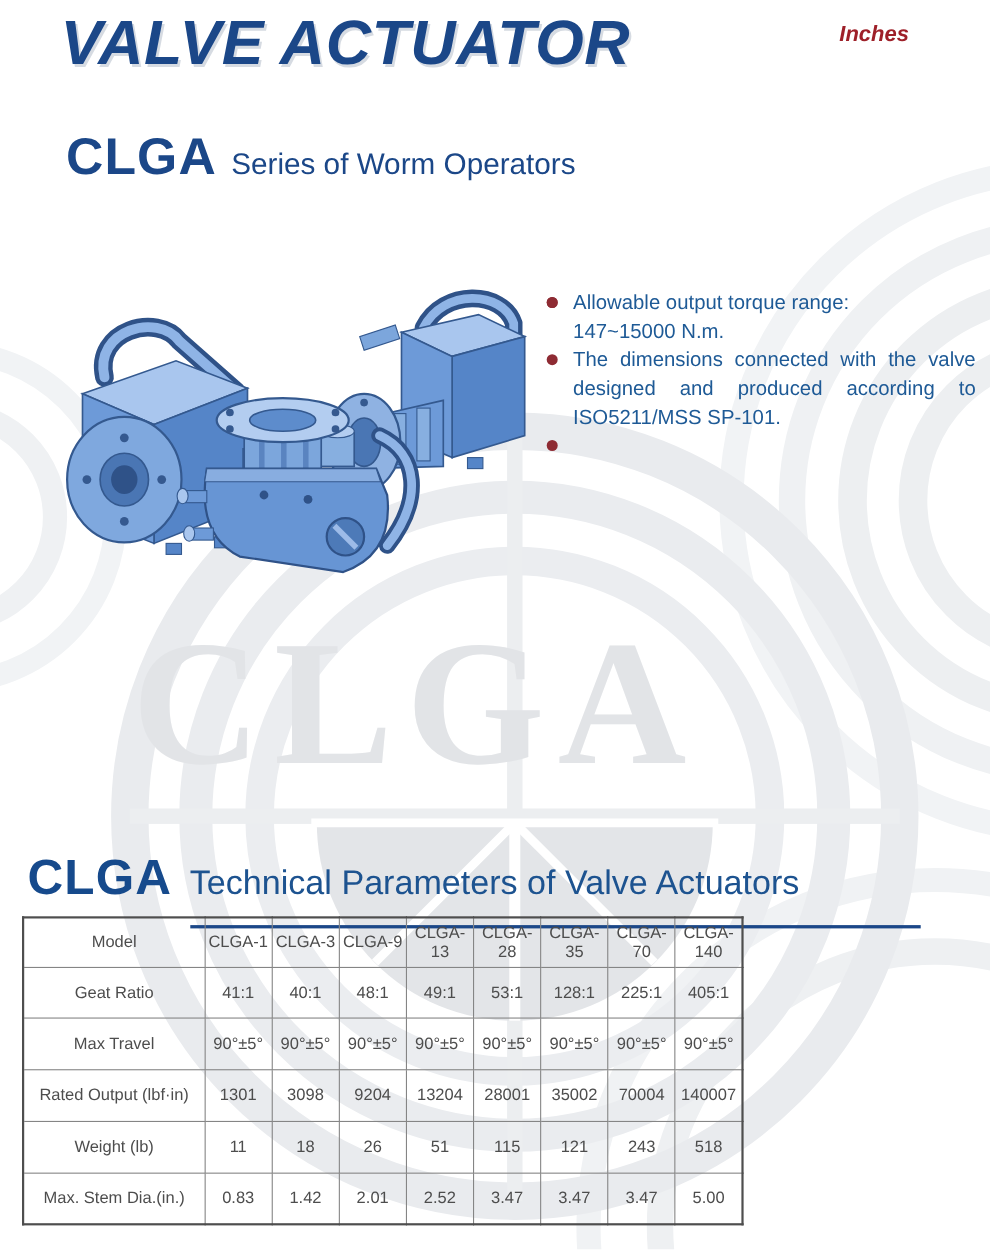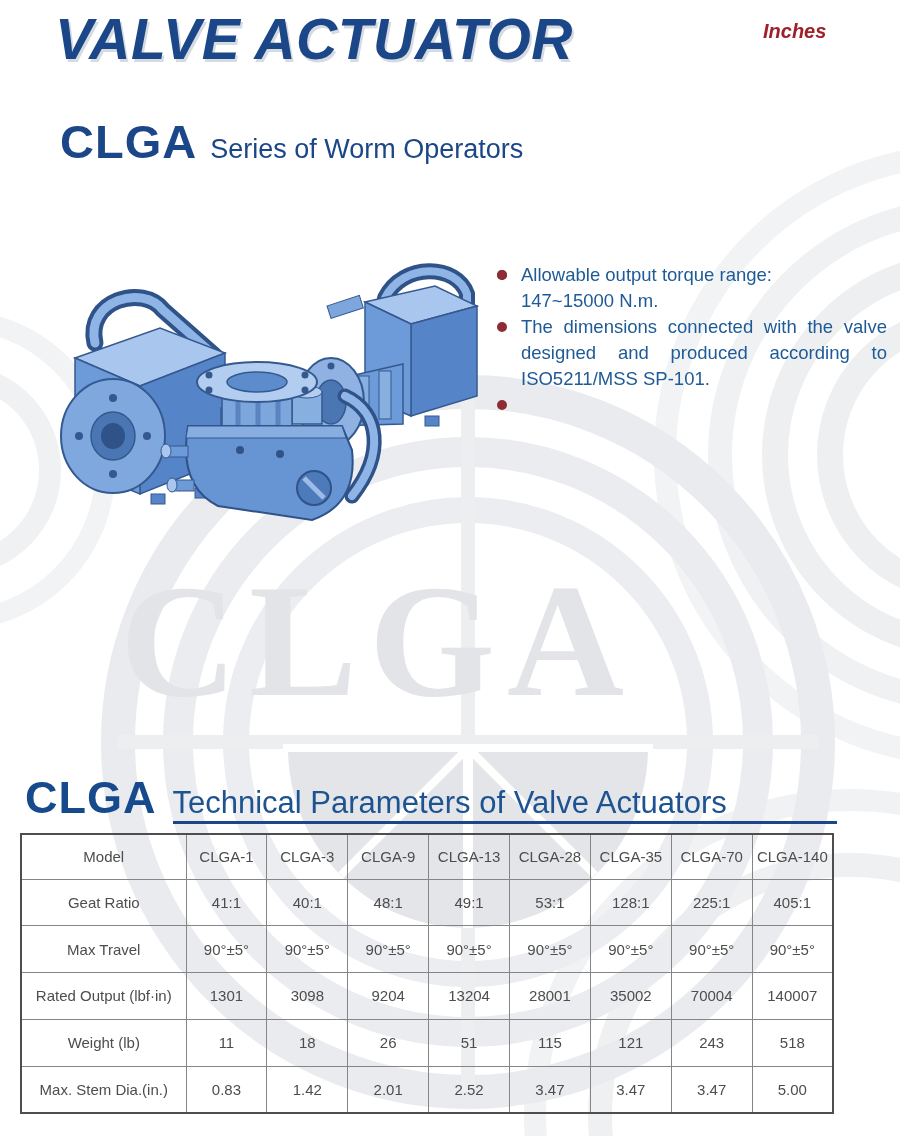--- a/index.html
+++ b/index.html
@@ -53,25 +53,25 @@
   }
   .features .txt { white-space:pre-line; }
   
   .tech-heading {
     position:absolute; left:25px; top:772px; width:812px; z-index:2;
     display:flex; align-items:baseline; column-gap:16px;
   }
   .tech-code { font-size:45px; font-weight:bold; color:#164a8c; letter-spacing:1px; }
   .tech-title {
     flex:1; font-size:31px; color:#1d5390;
-    border-bottom:3px solid #1b4788; padding-bottom:0; white-space:nowrap;
+    border-bottom:3px solid #1b4788; padding-bottom:20px; white-space:nowrap;
   }
   
   .tech-table {
-    position:absolute; left:20px; top:833px; width:814px; height:281px; z-index:2;
+    position:absolute; left:20px; top:833px; width:656px; height:281px; z-index:2;
     border-collapse:collapse; table-layout:fixed;
     font-size:15px; color:#4d4d4d; background:transparent;
   }
   .tech-table th, .tech-table td {
     border:1px solid #858585; text-align:center; vertical-align:middle;
     font-weight:normal; height:45px; padding:0 2px;
   }
   .tech-table { border:2px solid #4e4e4e; }
   .tech-table col.c-label { width:165px; }
 </style>

